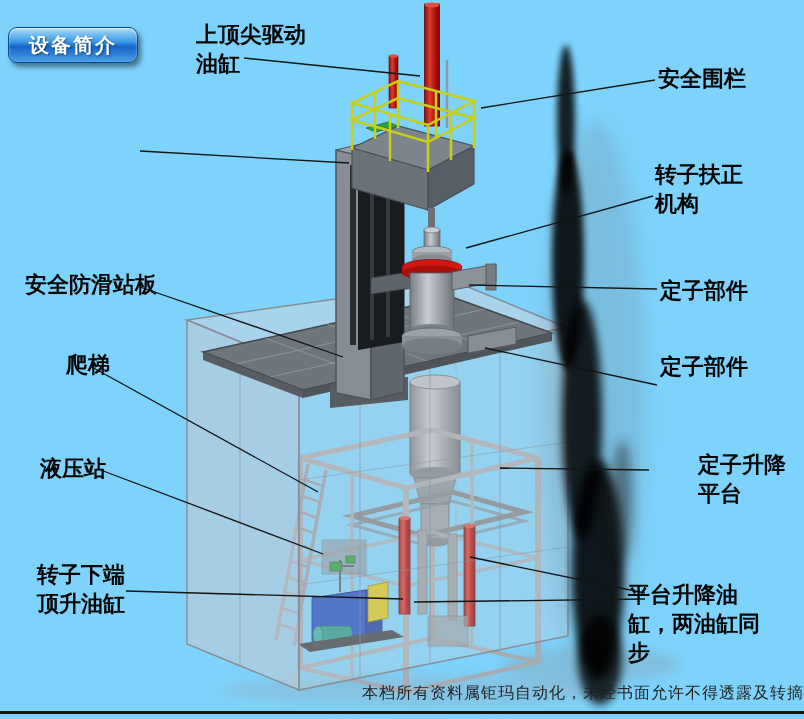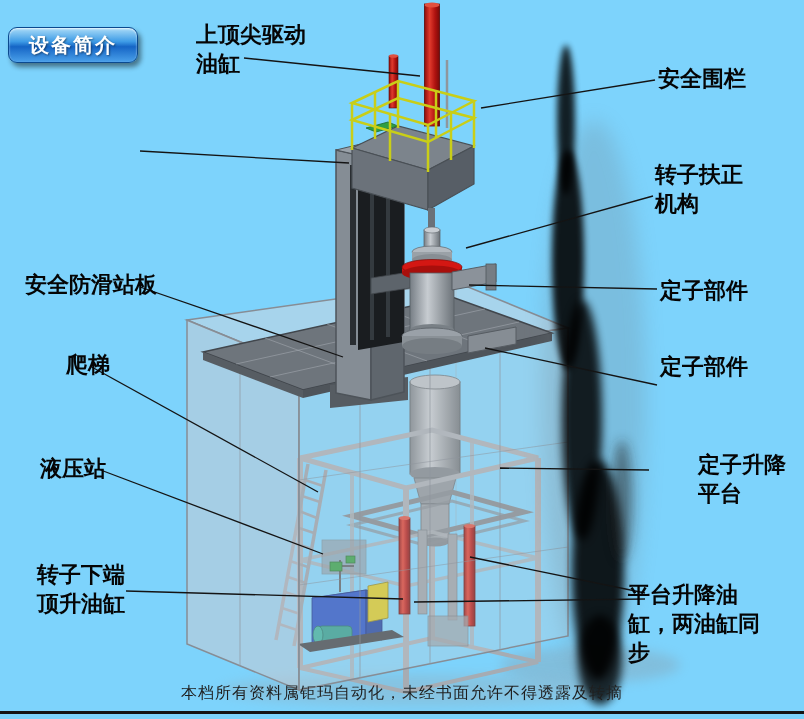--- a/index.html
+++ b/index.html
@@ -34,21 +34,21 @@
   .lbl-antislip      { left:25px;  top:270px; }
   .lbl-rotor-part    { left:660px; top:276px; }
   .lbl-ladder        { left:66px;  top:350px; }
   .lbl-stator-part   { left:660px; top:352px; }
   .lbl-hydraulic     { left:40px;  top:454px; }
   .lbl-stator-lift   { left:652px; top:450px; width:94px;margin-left:46px; }
   .lbl-rotor-jack    { left:37px;  top:560px; width:94px; }
   .lbl-plat-cyl      { left:628px; top:580px; width:132px; }
 
   .footer {
-    position:absolute; left:0; top:683px; width:804px; text-align:center;
+    position:absolute; left:0; top:683px; width:804px; text-align:right;
     font-family:"DejaVu Serif", serif;
     font-size:16px; color:#1f1f1f; letter-spacing:1px;
   }
   .bottom-rule {
     position:absolute; left:0; top:711px; width:804px; height:3px; background:#141414;
   }
 </style>
 </head>
 <body>
 

